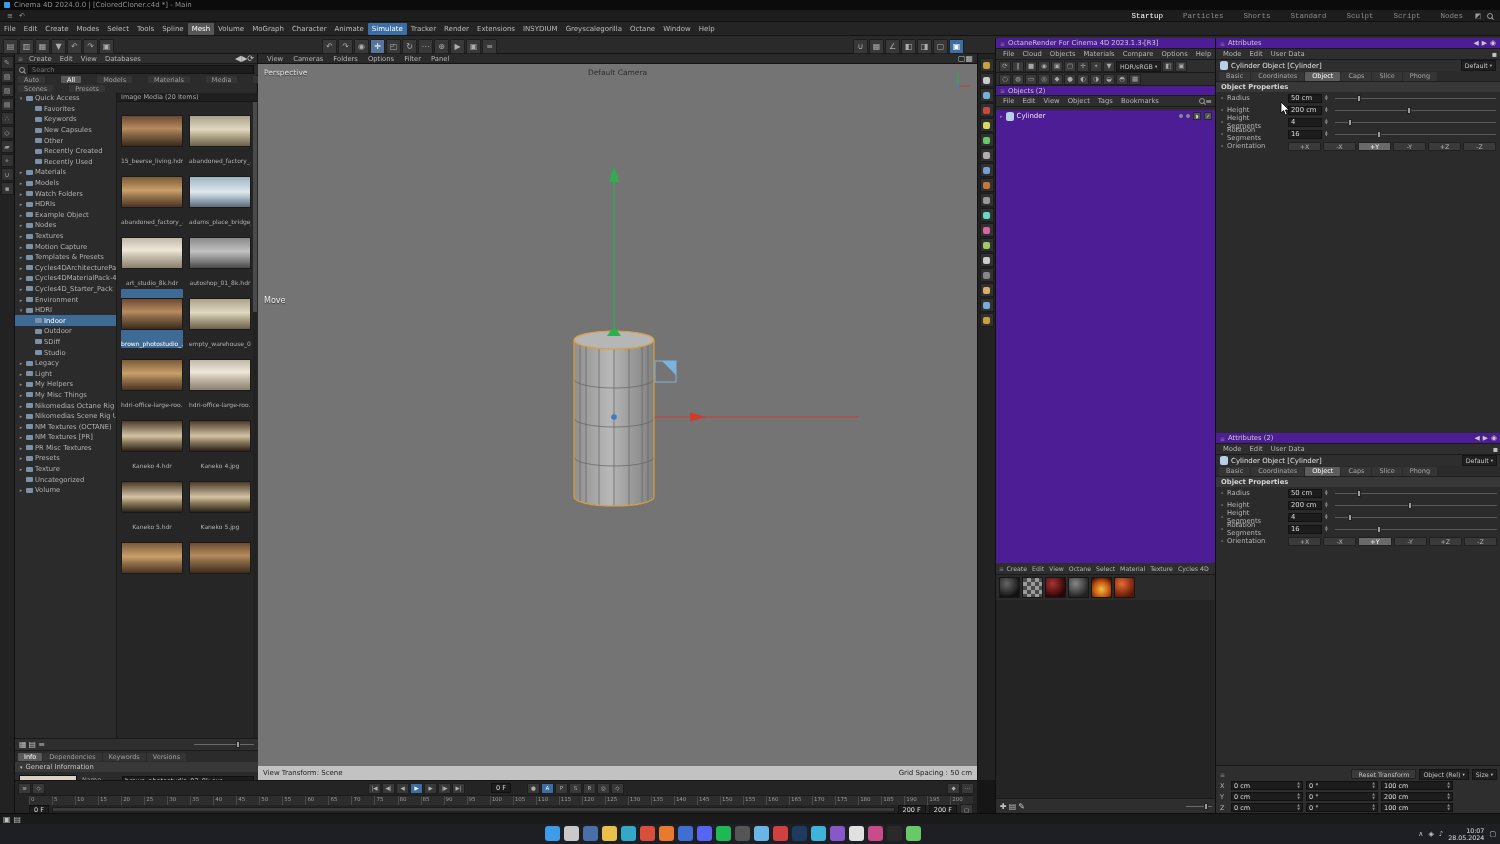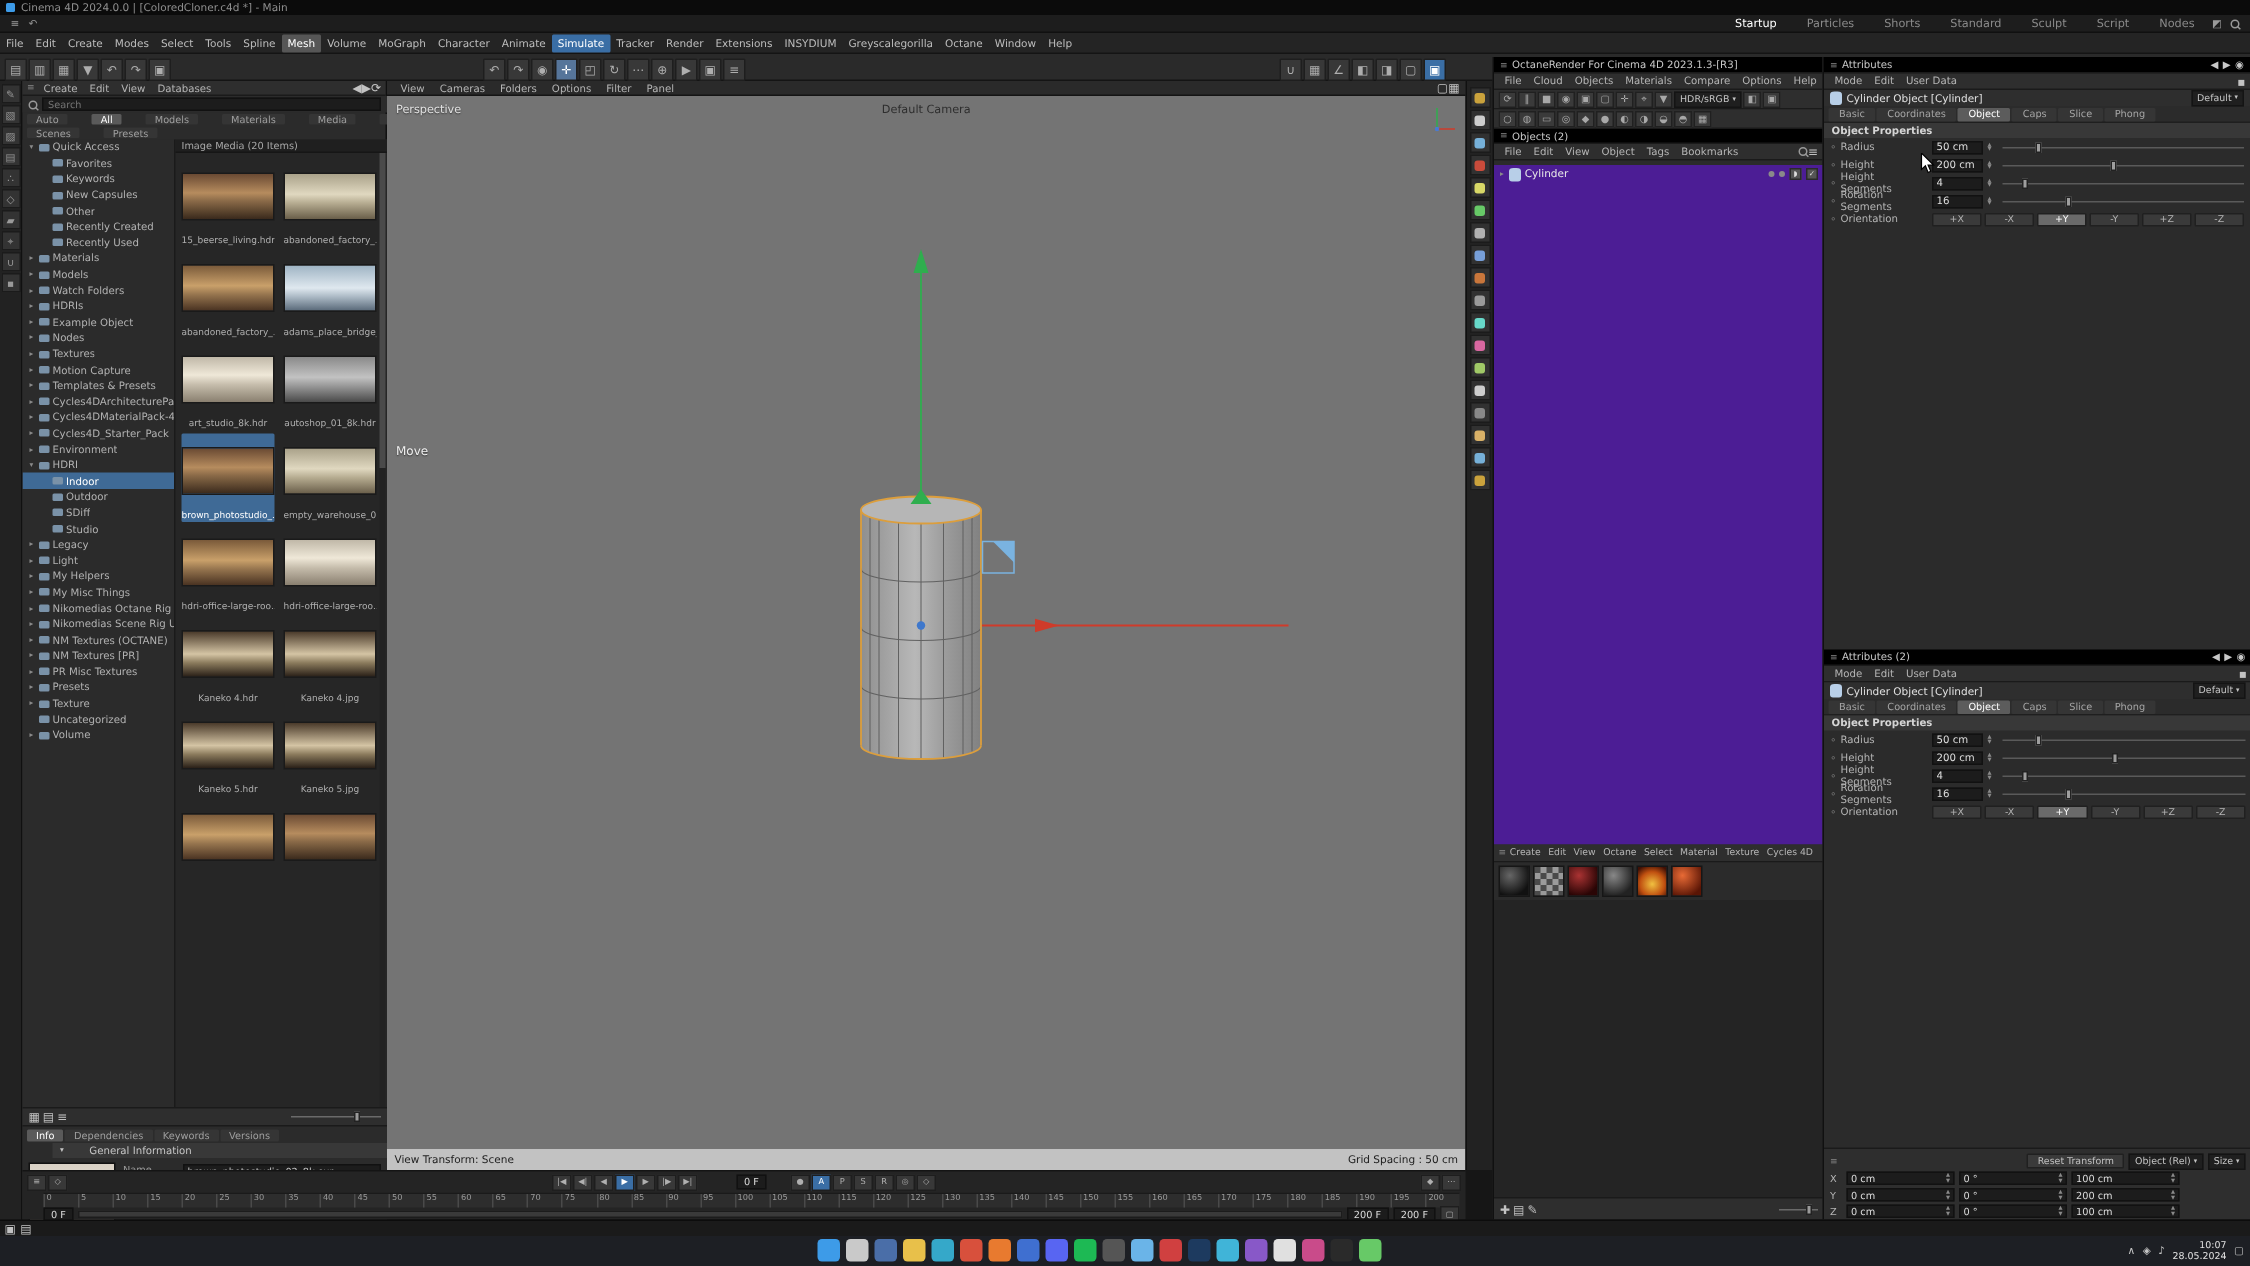--- a/index.html
+++ b/index.html
@@ -8,21 +8,21 @@
   font-family:"DejaVu Sans",sans-serif;font-size:8px;}
 .p{position:absolute;}
 .row{display:flex;align-items:center;}
 .grow{flex:1;}
 
 #titlebar{left:0;top:0;width:1500px;height:10px;background:#0b0b0b;display:flex;align-items:center;gap:4px;padding:0 4px;font-size:7px;color:#8f8f8f;}
 #titlebar .logo{width:6px;height:6px;background:#3d9be8;border-radius:1px;}
 #quickbar{left:0;top:10px;width:1500px;height:12px;background:#1d1d1d;display:flex;align-items:center;padding:0 4px;border-bottom:1px solid #101010;}
 #quickbar .qic{width:12px;height:10px;color:#9a9a9a;display:flex;align-items:center;justify-content:center;font-size:7px;}
 #layout-tabs{display:flex;gap:2px;margin-left:auto;}
-#layout-tabs .lt{padding:0 9px;font-size:7.5px;color:#8a8a8a;height:16px;display:flex;align-items:center;}
+#layout-tabs .lt{padding:0 9px;font-size:7.5px;color:#8a8a8a;height:16px;display:flex;align-items:center;font-family:Liberation Mono, monospace;}
 #layout-tabs .lt.active{color:#fff;}
 #menubar{left:0;top:22px;width:1500px;height:14px;background:#242424;display:flex;align-items:center;border-bottom:1px solid #141414;}
 #menubar .m{padding:0 4px;height:12px;display:flex;align-items:center;font-size:7px;color:#bdbdbd;white-space:nowrap;}
 #menubar .m.hl{background:#565656;color:#fff;border-radius:1px;}
 #menubar .m.hl-blue{background:#3a6ea5;color:#fff;border-radius:1px;}
 #toolbar{left:0;top:36px;width:1500px;height:18px;background:#2a2a2a;border-bottom:1px solid #141414;}
 .ic{width:15px;height:15px;background:#383838;border:1px solid #1e1e1e;color:#aeaeae;display:flex;align-items:center;justify-content:center;font-size:8px;border-radius:1px;}
 .ic.active{background:#56759a;color:#fff;}
 .ic.active-blue{background:#3a6ea5;color:#fff;}
 .icgroup{display:flex;gap:1px;align-items:center;height:18px;}
@@ -62,42 +62,42 @@
 .t-cool .pano{background:linear-gradient(180deg,#9fb4c4,#dfe8ef 50%,#aab8c4 70%,#5a6a7a);}
 .t-gray .pano{background:linear-gradient(180deg,#8a8a8a,#c2c2c2 45%,#979797 65%,#4a4a4a);}
 .t-kaneko .pano{background:linear-gradient(180deg,#4a3a2a,#d4c4a4 50%,#8a7a5c 70%,#2a2018);}
 #ap-scroll{left:238px;top:48px;width:4px;height:636px;background:#222;}
 #ap-scroll .sthumb{position:absolute;left:0;top:0;width:4px;height:210px;background:#4a4a4a;}
 #ap-sizebar{left:0;top:684px;width:243px;height:12px;background:#2e2e2e;border-top:1px solid #1a1a1a;display:flex;align-items:center;gap:2px;padding:0 4px;}
 .slider-track{height:1px;background:#6a6a6a;position:relative;}
 .slider-knob{position:absolute;top:-3px;width:4px;height:7px;background:#9a9a9a;border:1px solid #222;}
 #ap-info{left:0;top:696px;width:243px;height:84px;background:#2b2b2b;border-top:1px solid #1a1a1a;}
 #info-tabs{display:flex;gap:1px;padding:1px 3px;height:11px;align-items:center;}
-#info-section{height:10px;background:#383838;color:#c5c5c5;font-size:6.8px;display:flex;align-items:center;gap:17px;padding:0 5px;margin-left:20px;}
+#info-section{height:10px;background:#383838;color:#c5c5c5;font-size:6.8px;display:flex;align-items:center;gap:3px;padding:0 5px;}
 #info-body{display:flex;gap:5px;padding:3px 4px;}
 #info-preview{width:58px;height:50px;border:1px solid #111;background:linear-gradient(180deg,#d8d0c4,#efe9df 55%,#b8b0a2 80%,#8a8278);}
 .inforow{display:flex;height:10px;align-items:center;font-size:6.5px;}
 .inforow .ilab{width:40px;color:#9a9a9a;flex:none;}
 .inforow .ival{color:#cbcbcb;white-space:nowrap;overflow:hidden;}
 .inforow.input .ival{background:#1c1c1c;border:1px solid #111;padding:0 2px;height:9px;line-height:8px;flex:1;}
 
 #viewport{left:258px;top:54px;width:719px;height:726px;background:#747474;}
 #vp-menus{height:10px;background:#2a2a2a;display:flex;align-items:center;padding:0 4px;border-bottom:1px solid #141414;}
 #vp-menus .m{padding:0 5px;font-size:6.8px;color:#b5b5b5;}
 #vp-canvas{position:absolute;left:0;top:10px;width:719px;height:702px;background:#747474;overflow:hidden;}
 #vp-camera-label{position:absolute;left:0;top:4px;width:719px;text-align:center;color:#2e2e2e;font-size:7.5px;}
 #vp-view-label{position:absolute;left:6px;top:4px;color:#e2e2e2;font-size:7.5px;text-shadow:0 1px 1px #333;}
 #vp-tool-label{position:absolute;left:6px;top:232px;color:#f0f0f0;font-size:8px;text-shadow:0 1px 1px #333;}
 #vp-status{position:absolute;left:0;top:712px;width:719px;height:14px;background:#c2c2c2;color:#1c1c1c;font-size:7px;display:flex;align-items:center;justify-content:space-between;padding:0 5px;}
 
 #oct-rail{left:977px;top:54px;width:18px;height:726px;background:#222;border-left:1px solid #101010;display:flex;flex-direction:column;align-items:center;gap:1px;padding-top:4px;}
 .oric{width:14px;height:14px;background:#313131;border:1px solid #1b1b1b;display:flex;align-items:center;justify-content:center;font-size:7px;}
 
 #octane{left:995px;top:38px;width:220px;height:775px;background:#2b2b2b;border-left:1px solid #101010;}
-.phead{height:11px;background:#000000;display:flex;align-items:center;gap:3px;padding:0 4px;font-size:6.8px;color:#c8c8c8;border-bottom:1px solid #1a1a1a;}
+.phead{height:11px;background:#4c1d95;display:flex;align-items:center;gap:3px;padding:0 4px;font-size:6.8px;color:#c8c8c8;border-bottom:1px solid #1a1a1a;}
 .grip{color:#8a8a8a;font-size:6px;}
 .toolrow{height:13px;display:flex;align-items:center;gap:1px;padding:0 3px;background:#2e2e2e;border-bottom:1px solid #1a1a1a;}
 .tic{width:12px;height:11px;background:#3a3a3a;border:1px solid #202020;color:#a8a8a8;font-size:6.5px;display:flex;align-items:center;justify-content:center;}
 .dropdown{height:11px;background:#1f1f1f;border:1px solid #141414;color:#c5c5c5;font-size:6.3px;display:flex;align-items:center;gap:2px;padding:0 3px;}
 #obj-list{position:absolute;left:0;top:72px;width:220px;height:453px;background:#4c1d95;}
 .objrow{height:12px;display:flex;align-items:center;gap:3px;padding:0 4px;font-size:7px;color:#e8e8e8;}
 .objicon{width:8px;height:9px;background:#b8cfe8;border-radius:3px 3px 2px 2px / 2px;flex:none;}
 .dot{width:4px;height:4px;border-radius:50%;background:#8a8a8a;}
 .tag{width:8px;height:8px;background:#555;border:1px solid #2a2a2a;display:flex;align-items:center;justify-content:center;font-size:5px;color:#ddd;}
 #mat-head{position:absolute;left:0;top:525px;width:220px;}

